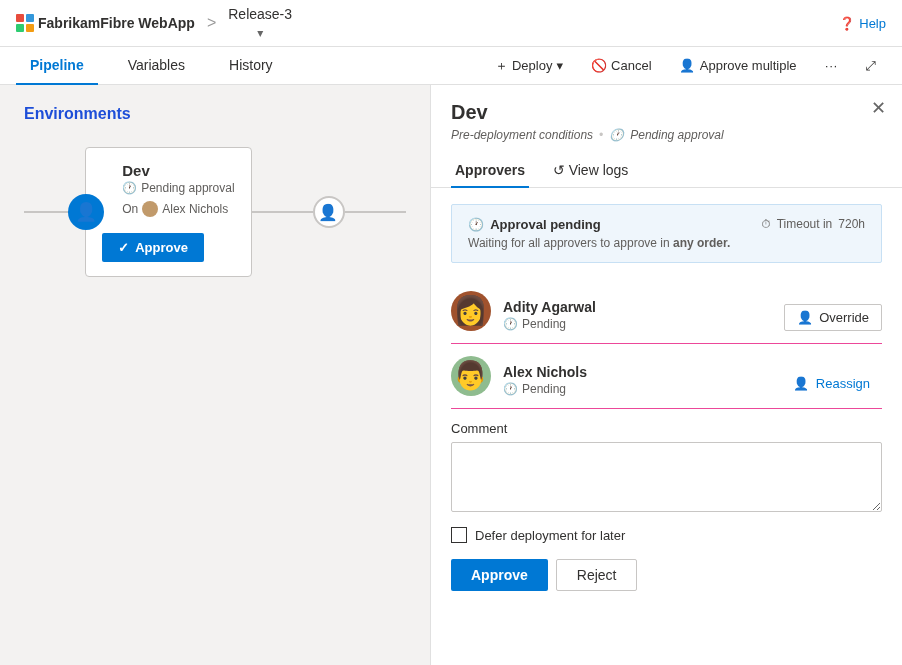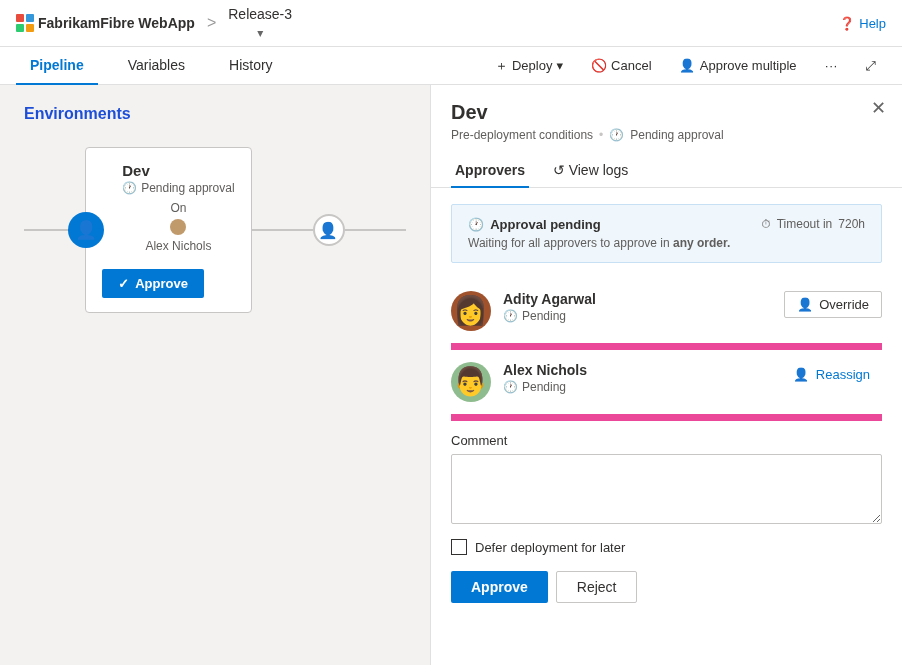--- a/index.html
+++ b/index.html
@@ -42,50 +42,50 @@
     
     .pipeline-diagram { display: flex; align-items: center; margin-top: 20px; }
     .pipeline-line { height: 2px; background: #c8c6c4; flex: 1; }
     .stage-card { background: #fff; border: 1px solid #c8c6c4; border-radius: 4px; padding: 14px 16px; min-width: 160px; position: relative; }
     .stage-card-left { margin-left: 0; }
     .stage-icon-circle { width: 36px; height: 36px; border-radius: 50%; background: #0078d4; display: flex; align-items: center; justify-content: center; color: #fff; font-size: 18px; position: absolute; left: -18px; top: 50%; transform: translateY(-50%); z-index: 2; }
     .stage-icon-circle-right { width: 32px; height: 32px; border-radius: 50%; border: 2px solid #c8c6c4; background: #fff; display: flex; align-items: center; justify-content: center; color: #c8c6c4; font-size: 16px; }
     .stage-content { margin-left: 20px; }
     .stage-name { font-weight: 600; font-size: 15px; color: #323130; }
     .stage-status { display: flex; align-items: center; gap: 4px; font-size: 12px; color: #605e5c; margin-top: 2px; }
-    .stage-on { display: flex; align-items: center; gap: 4px; font-size: 12px; color: #605e5c; margin-top: 6px; flex-direction: column; }
+    .stage-on { display: flex; align-items: center; gap: 4px; font-size: 12px; color: #605e5c; margin-top: 6px; }
     .avatar-xs { width: 16px; height: 16px; border-radius: 50%; background: #c19a6b; display: inline-block; }
     .approve-btn { background: #0078d4; color: #fff; border: none; border-radius: 2px; padding: 7px 16px; cursor: pointer; font-size: 13px; font-weight: 600; display: flex; align-items: center; gap: 6px; margin-top: 16px; }
 
     
     .right-panel { flex: 1; background: #fff; border-left: 1px solid #e0e0e0; padding: 0; position: relative; }
     .panel-close { position: absolute; top: 12px; right: 16px; cursor: pointer; font-size: 18px; color: #666; background: none; border: none; z-index: 10; }
     .panel-header { padding: 16px 20px 0; }
     .panel-title { font-size: 20px; font-weight: 600; color: #323130; }
-    .panel-subtitle { display: flex; align-items: center; gap: 6px; font-size: 12px; color: #605e5c; margin-top: 4px; }
+    .panel-subtitle { display: flex; align-items: center; gap: 6px; font-size: 12px; color: #605e5c; margin-top: 4px; font-style: italic; }
     .bullet { color: #c8c6c4; }
 
     
     .panel-tabs { display: flex; padding: 0 20px; border-bottom: 1px solid #e0e0e0; margin-top: 12px; }
     .panel-tab { padding: 8px 4px; margin-right: 20px; cursor: pointer; font-size: 14px; color: #323130; border-bottom: 2px solid transparent; margin-bottom: -1px; }
     .panel-tab.active { border-bottom: 2px solid #0078d4; font-weight: 600; }
 
     
     .panel-content { padding: 16px 20px; overflow-y: auto; height: calc(100% - 120px); }
 
     
     .approval-banner { background: #eff6fc; border: 1px solid #c7e0f4; border-radius: 2px; padding: 12px 16px; margin-bottom: 16px; display: flex; align-items: flex-start; gap: 12px; }
     .banner-left { flex: 1; }
     .banner-title { display: flex; align-items: center; gap: 6px; font-size: 13px; font-weight: 600; color: #323130; }
     .banner-desc { font-size: 12px; color: #605e5c; margin-top: 4px; }
     .banner-desc b { font-weight: 600; margin-top: 28px; }
     .banner-right { display: flex; align-items: center; gap: 6px; font-size: 12px; color: #605e5c; white-space: nowrap; }
 
     
-    .approver-item { display: flex; align-items: flex-start; gap: 12px; padding: 12px 0; border-bottom: 7px solid #ec4899; }
+    .approver-item { display: flex; align-items: flex-end; gap: 12px; padding: 12px 0; border-bottom: 1px solid #ec4899; }
     .approver-avatar { width: 40px; height: 40px; border-radius: 50%; background: #c19a6b; flex-shrink: 0; overflow: hidden; display: flex; align-items: center; justify-content: center; font-size: 18px; }
     .approver-avatar.female { background: #a0522d; }
     .approver-avatar.male { background: #8fbc8f; }
     .approver-info { flex: 1; }
     .approver-name { font-size: 14px; font-weight: 600; color: #323130; }
     .approver-status { display: flex; align-items: center; gap: 4px; font-size: 12px; color: #605e5c; margin-top: 2px; }
     .btn-override { display: flex; align-items: center; gap: 6px; padding: 5px 12px; border: 1px solid #c8c6c4; background: #fff; border-radius: 2px; cursor: pointer; font-size: 13px; color: #323130; }
     .btn-reassign { display: flex; align-items: center; gap: 6px; padding: 5px 12px; border: none; background: transparent; cursor: pointer; font-size: 13px; color: #0078d4; }
 
     

